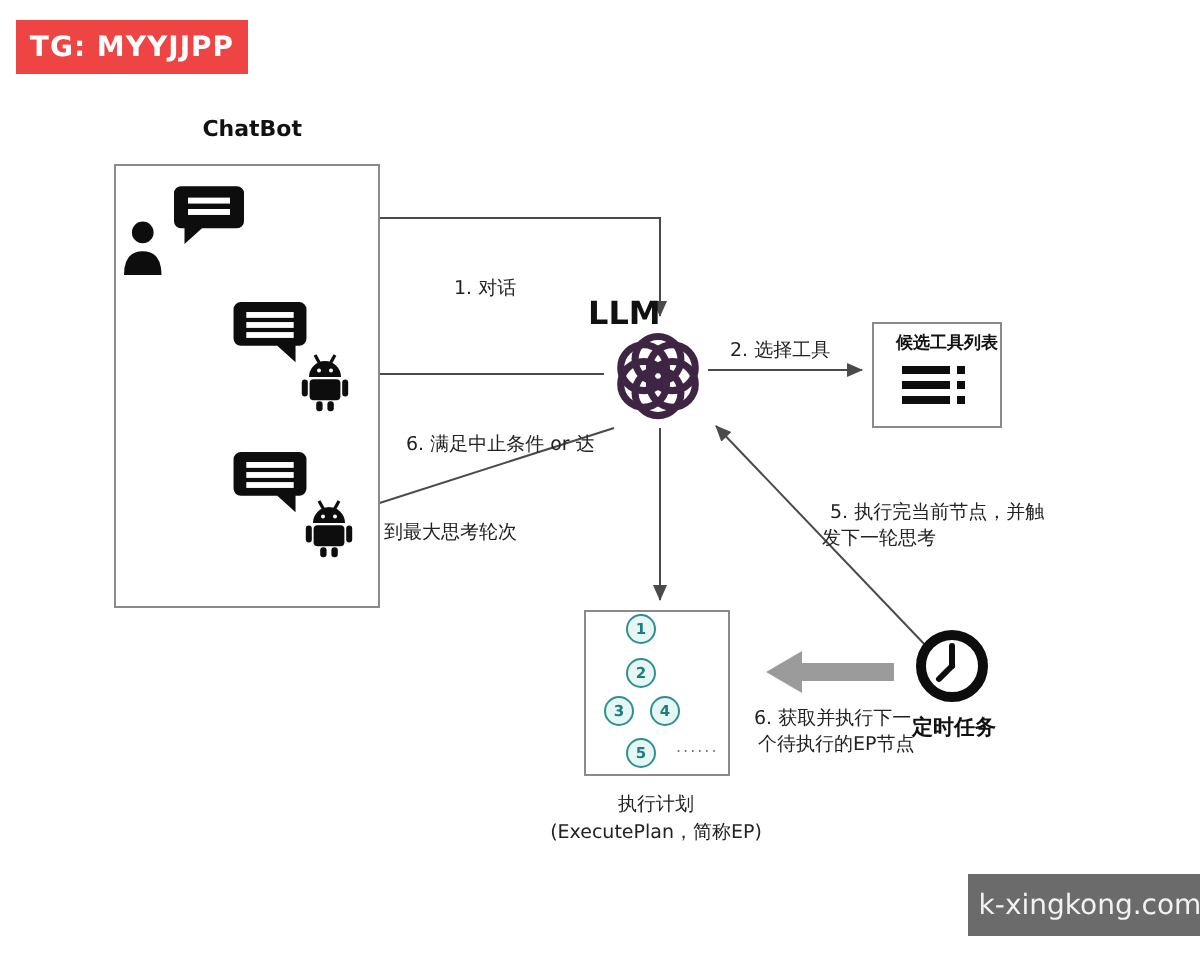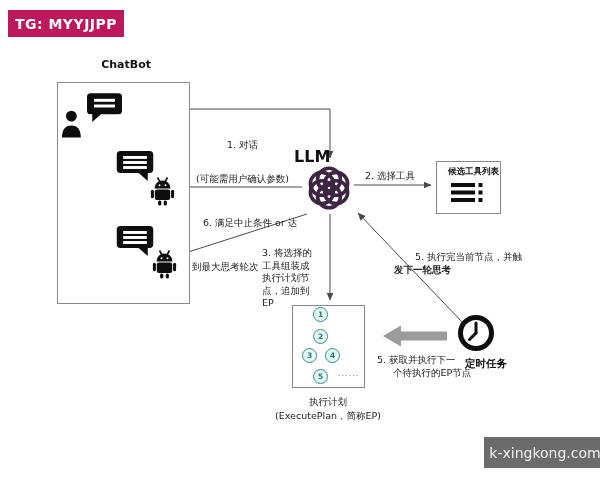--- a/index.html
+++ b/index.html
@@ -5,21 +5,21 @@
   html,body{margin:0;padding:0;background:#fff;}
   #canvas{
     position:relative;width:600px;height:480px;background:#ffffff;overflow:hidden;
     font-family:"DejaVu Sans","Liberation Sans",sans-serif;color:#222;
   }
   .abs{position:absolute;}
   svg{display:block;}
 
   
   .badge{
-    left:8px;top:10px;width:116px;height:27px;background:#be185d;color:#fff;
+    left:8px;top:10px;width:116px;height:27px;background:#ef4444;color:#fff;
     font-weight:bold;font-size:14px;letter-spacing:.5px;
     display:flex;align-items:center;justify-content:center;
   }
   .watermark{
     left:484px;top:437px;width:122px;height:31px;background:#6b6b6b;color:#f2f2f2;
     font-size:14px;display:flex;align-items:center;justify-content:center;
   }
 
   
   .chatbot-box{left:57px;top:82px;width:131px;height:220px;border:1px solid #8a8a8a;background:#fff;}
@@ -32,26 +32,26 @@
   .ep-caption-en{left:262px;top:410px;width:132px;text-align:center;font-size:9.5px;color:#222;}
 
   
   .lbl{font-size:9.5px;color:#222;line-height:12.5px;white-space:nowrap;}
   .lbl-1{left:227px;top:95px;margin-top:44px;}
   .lbl-2{left:365px;top:170px;}
   .lbl-3{left:262px;top:247px;white-space:pre-line;width:64px;}
   .lbl-4a{left:190px;top:160px;}
   .lbl-4b{left:196px;top:173px;}
   .lbl-5r1{left:415px;top:251px;}
-  .lbl-5r2{left:394px;top:264px;font-weight:bold;}
+  .lbl-5r2{left:411px;top:264px;}
   .lbl-5b1{left:377px;top:354px;}
-  .lbl-5b2{left:393px;top:367px;}
+  .lbl-5b2{left:379px;top:367px;}
   .lbl-6a{left:203px;top:217px;}
   .lbl-6b{left:192px;top:230px;margin-top:31px;}
-  .timer-label{left:447px;top:357px;width:60px;text-align:right;font-size:10.5px;font-weight:bold;color:#111;}
+  .timer-label{left:447px;top:357px;width:60px;text-align:center;font-size:10.5px;font-weight:bold;color:#111;}
 
   
   .ep-node{
     width:13px;height:13px;border-radius:50%;border:1.6px solid #2e9090;background:#e6f6f5;
     color:#1f7d7d;font-size:7.5px;font-weight:bold;display:flex;align-items:center;justify-content:center;
   }
   .n1{left:313px;top:307px;} .n2{left:313px;top:329px;} .n3{left:302px;top:348px;}
   .n4{left:325px;top:348px;} .n5{left:313px;top:369px;}
   .ep-ellipsis{left:338px;top:369px;font-size:8px;color:#777;letter-spacing:1px;}
 </style>
@@ -165,29 +165,23 @@
     <rect x="0" y="1" width="24" height="4" fill="#0d0d0d"></rect>
     <rect x="27.5" y="1" width="4" height="4" fill="#0d0d0d"></rect>
     <rect x="0" y="8.5" width="24" height="4" fill="#0d0d0d"></rect>
     <rect x="27.5" y="8.5" width="4" height="4" fill="#0d0d0d"></rect>
     <rect x="0" y="16" width="24" height="4" fill="#0d0d0d"></rect>
     <rect x="27.5" y="16" width="4" height="4" fill="#0d0d0d"></rect>
   </svg>
 
   <div class="abs lbl lbl-1">1. 对话</div>
   <div class="abs lbl lbl-2">2. 选择工具</div>
-  <div class="abs lbl lbl-3">3. 将选择的
-工具组装成
-执行计划节
-点，追加到
-EP</div>
-  <div class="abs lbl lbl-4b">(可能需用户确认参数)</div>
   <div class="abs lbl lbl-5r1">5. 执行完当前节点，并触</div>
   <div class="abs lbl lbl-5r2">发下一轮思考</div>
-  <div class="abs lbl lbl-5b1">5. 获取并执行下一</div>
+  <div class="abs lbl lbl-5b1">6. 获取并执行下一</div>
   <div class="abs lbl lbl-5b2">个待执行的EP节点</div>
   <div class="abs lbl lbl-6a">6. 满足中止条件 or 达</div>
   <div class="abs lbl lbl-6b">到最大思考轮次</div>
 
   <div class="abs ep-box"></div>
   <div class="abs ep-node n1">1</div>
   <div class="abs ep-node n2">2</div>
   <div class="abs ep-node n3">3</div>
   <div class="abs ep-node n4">4</div>
   <div class="abs ep-node n5">5</div>

